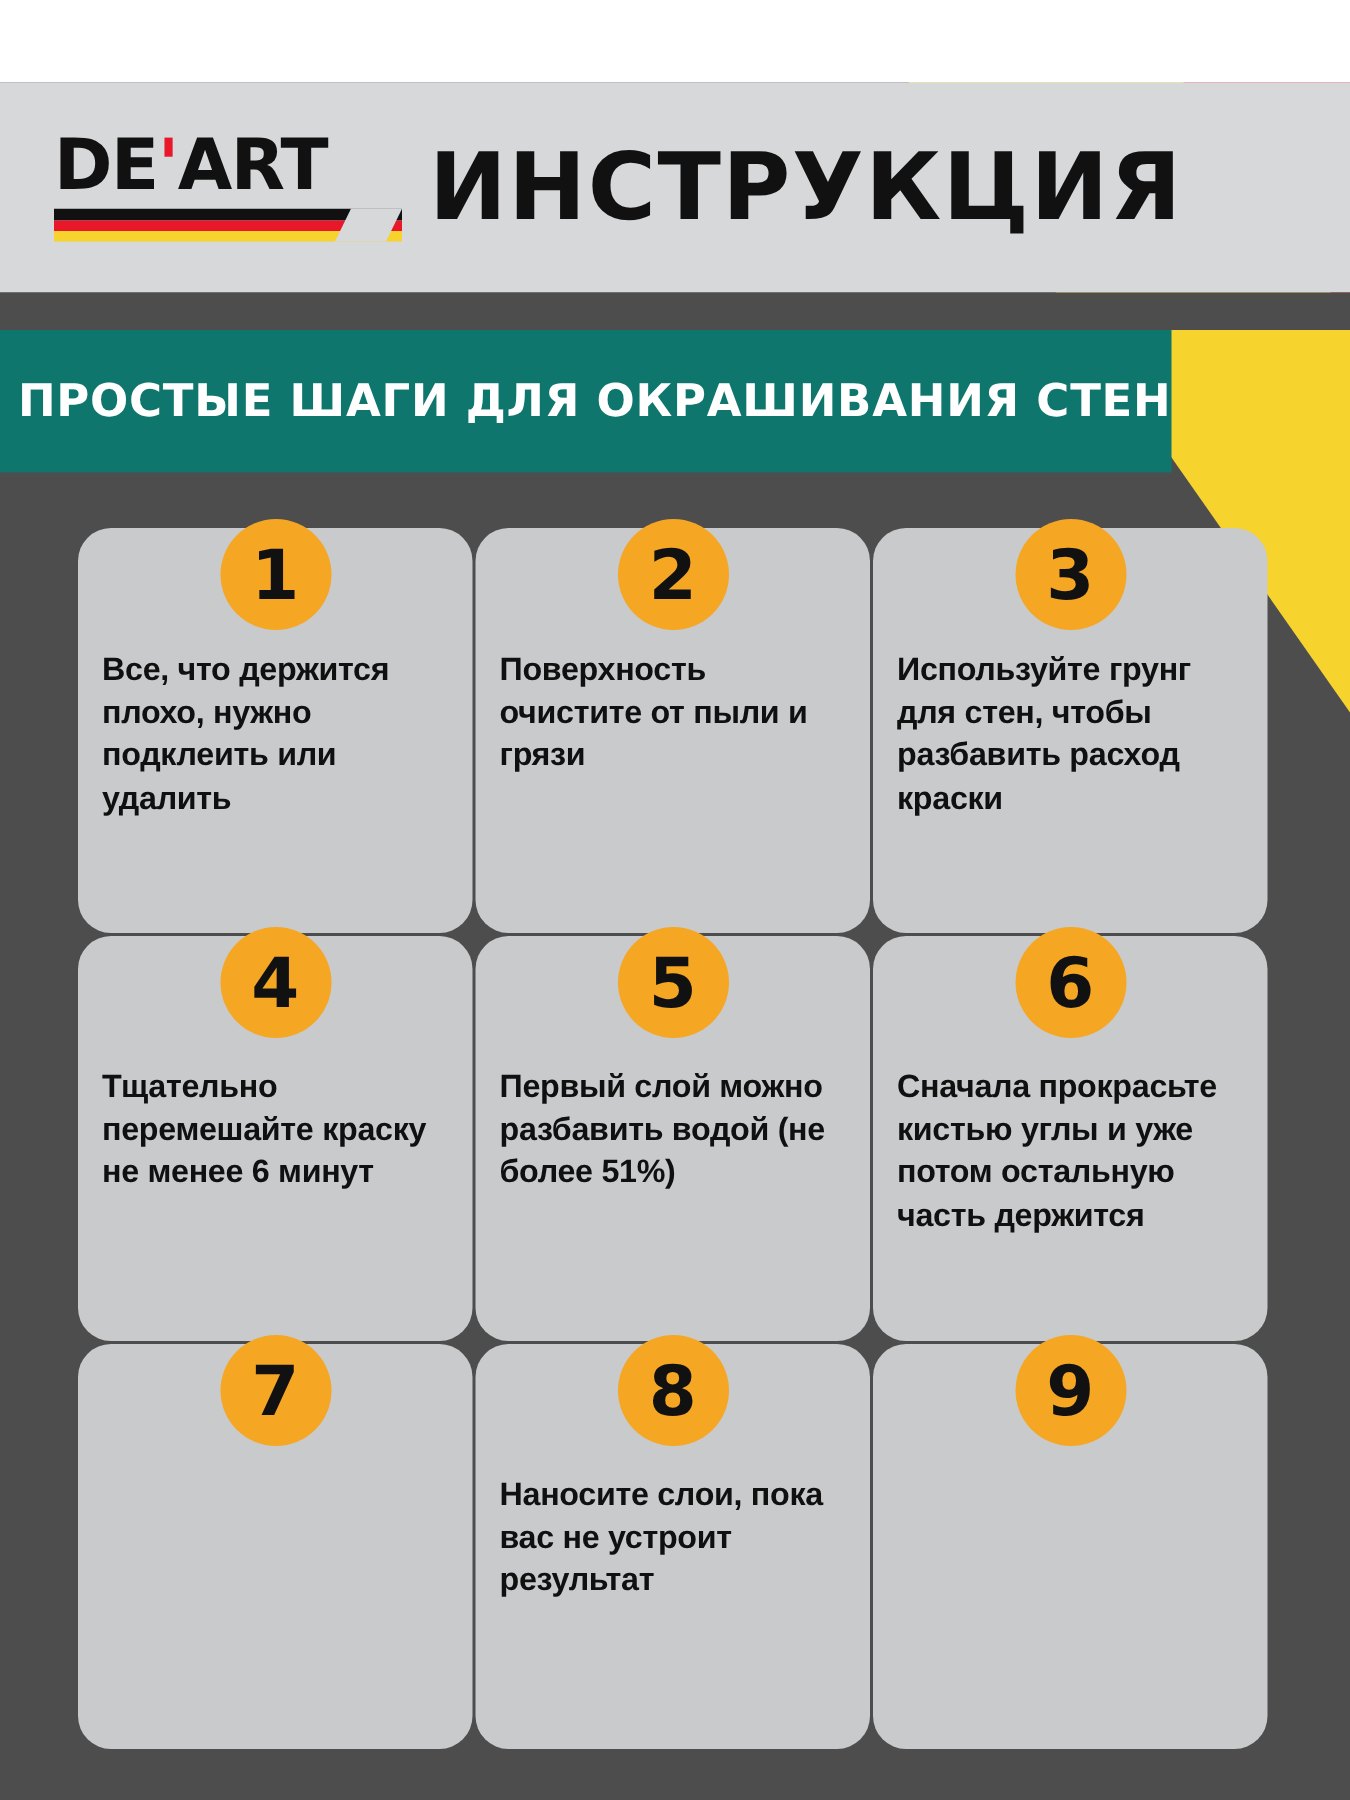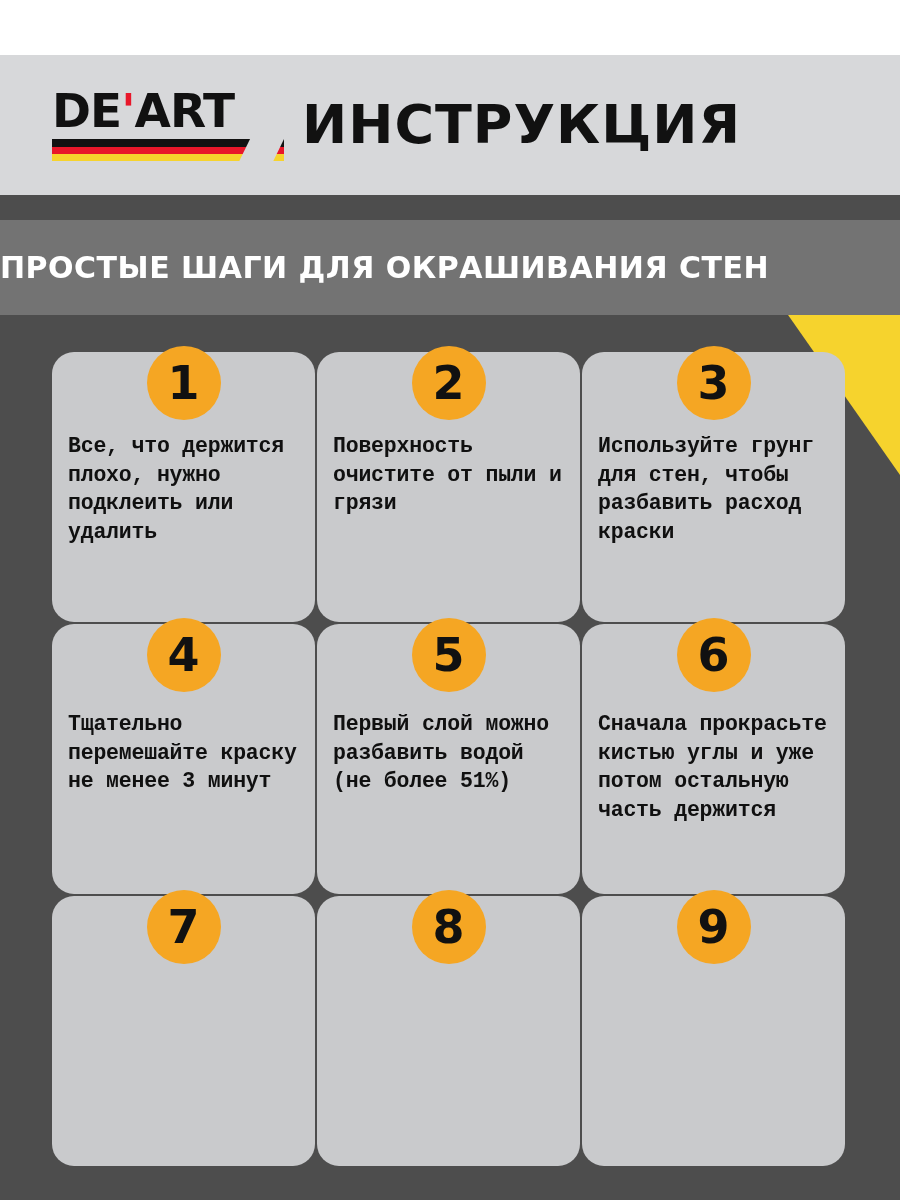--- a/index.html
+++ b/index.html
@@ -69,21 +69,21 @@
   .header-band {
     position: absolute;
     top: 55px;
     left: 0;
     width: 900px;
     height: 140px;
     background: #d7d8da;
     z-index: 3;
     display: flex;
     align-items: center;
-    padding-left: 52px;
+    padding-left: 36px;
     box-sizing: border-box;
   }
   .top-white {
     position: absolute;
     top: 0; left: 0;
     width: 900px;
     height: 55px;
     background: #ffffff;
     z-index: 3;
   }
@@ -140,39 +140,39 @@
     width: 34px;
     height: 34px;
     background: #d7d8da;
     transform: skewX(-26deg);
     transform-origin: top right;
   }
 
   .header-title {
     font-family: "DejaVu Sans", sans-serif;
     font-weight: bold;
-    font-size: 54px;
+    font-size: 62px;
     letter-spacing: 1px;
     color: #111111;
     line-height: 1;
     white-space: nowrap;
   }
 
   
   .subtitle-band {
     position: absolute;
     top: 220px;
     left: 0;
-    width: 900px;
+    width: 781px;
     height: 95px;
-    background: #737373;
+    background: #0f766e;
     z-index: 3;
     display: flex;
     align-items: center;
-    justify-content: flex-start;
+    justify-content: flex-end;
   }
   .subtitle-text {
     font-family: "DejaVu Sans", sans-serif;
     font-weight: bold;
     font-size: 30px;
     color: #ffffff;
     letter-spacing: 0.5px;
     white-space: nowrap;
   }
 
@@ -209,21 +209,21 @@
     display: flex;
     align-items: center;
     justify-content: center;
     color: #111111;
     font-family: "DejaVu Sans", sans-serif;
     font-weight: bold;
     font-size: 46px;
     line-height: 1;
   }
   .card-text {
-    font-family: Liberation Mono, monospace;
+    font-family: Liberation Sans, sans-serif;
     font-weight: bold;
     font-size: 21.5px;
     line-height: 1.33;
     color: #101010;
     letter-spacing: -0.2px;
   }
   
   .card.row1 { padding-top: 80px; }
   .card.row2 { padding-top: 86px; }
   .card.row3 { padding-top: 86px; }
@@ -292,39 +292,40 @@
       <div class="card-text">Поверхность очистите от пыли и грязи</div>
     </div>
 
     <div class="card row1 c3">
       <div class="badge">3</div>
       <div class="card-text">Используйте грунг для стен, чтобы разбавить расход краски</div>
     </div>
 
     <div class="card row2 c4">
       <div class="badge">4</div>
-      <div class="card-text">Тщательно перемешайте краску не менее 3 минут</div>
+      <div class="card-text">Тщательно перемешайте краску не менее 6 минут</div>
     </div>
 
     <div class="card row2 c5">
       <div class="badge">5</div>
       <div class="card-text">Первый слой можно разбавить водой (не более 51%)</div>
     </div>
 
     <div class="card row2 c6">
       <div class="badge">6</div>
       <div class="card-text">Сначала прокрасьте кистью углы и уже потом остальную часть держится</div>
     </div>
 
     <div class="card row3 c7">
       <div class="badge">7</div>
     </div>
 
     <div class="card row3 c8">
       <div class="badge">8</div>
+      <div class="card-text">Наносите слои, пока вас не устроит результат</div>
     </div>
 
     <div class="card row3 c9">
       <div class="badge">9</div>
     </div>
 
   </div>
 
   <div class="bottom-white"></div>
 </div>

